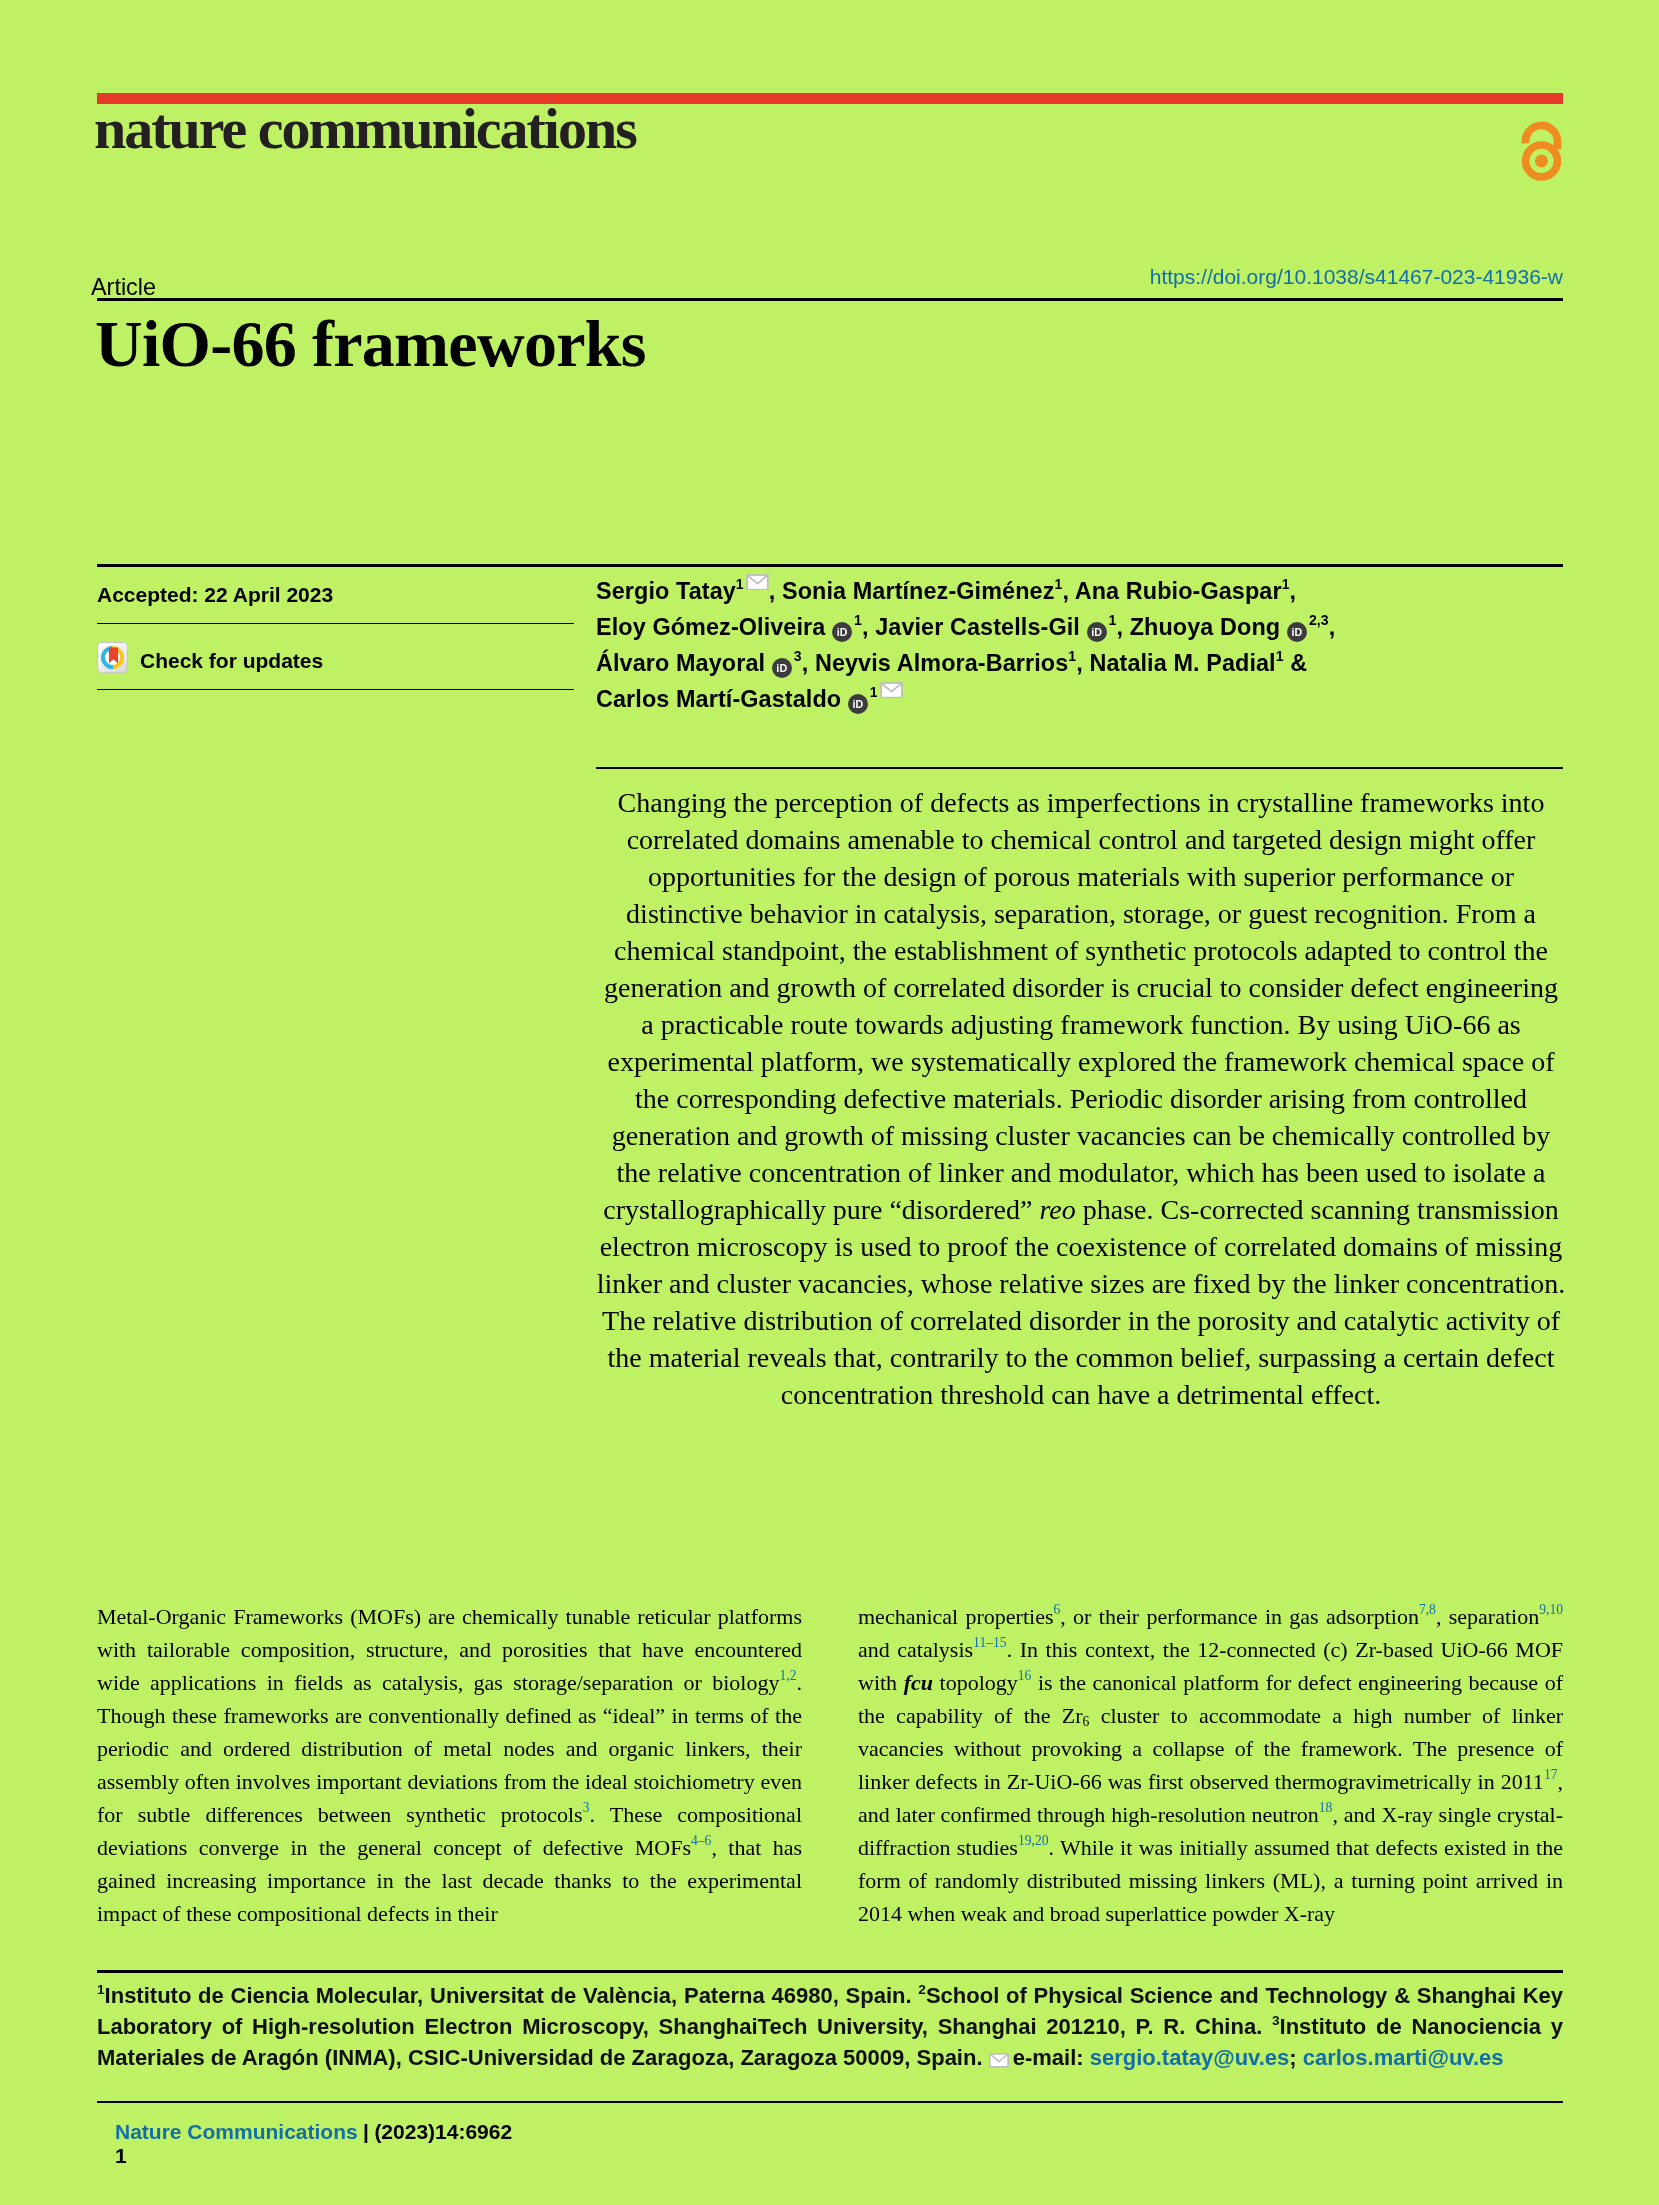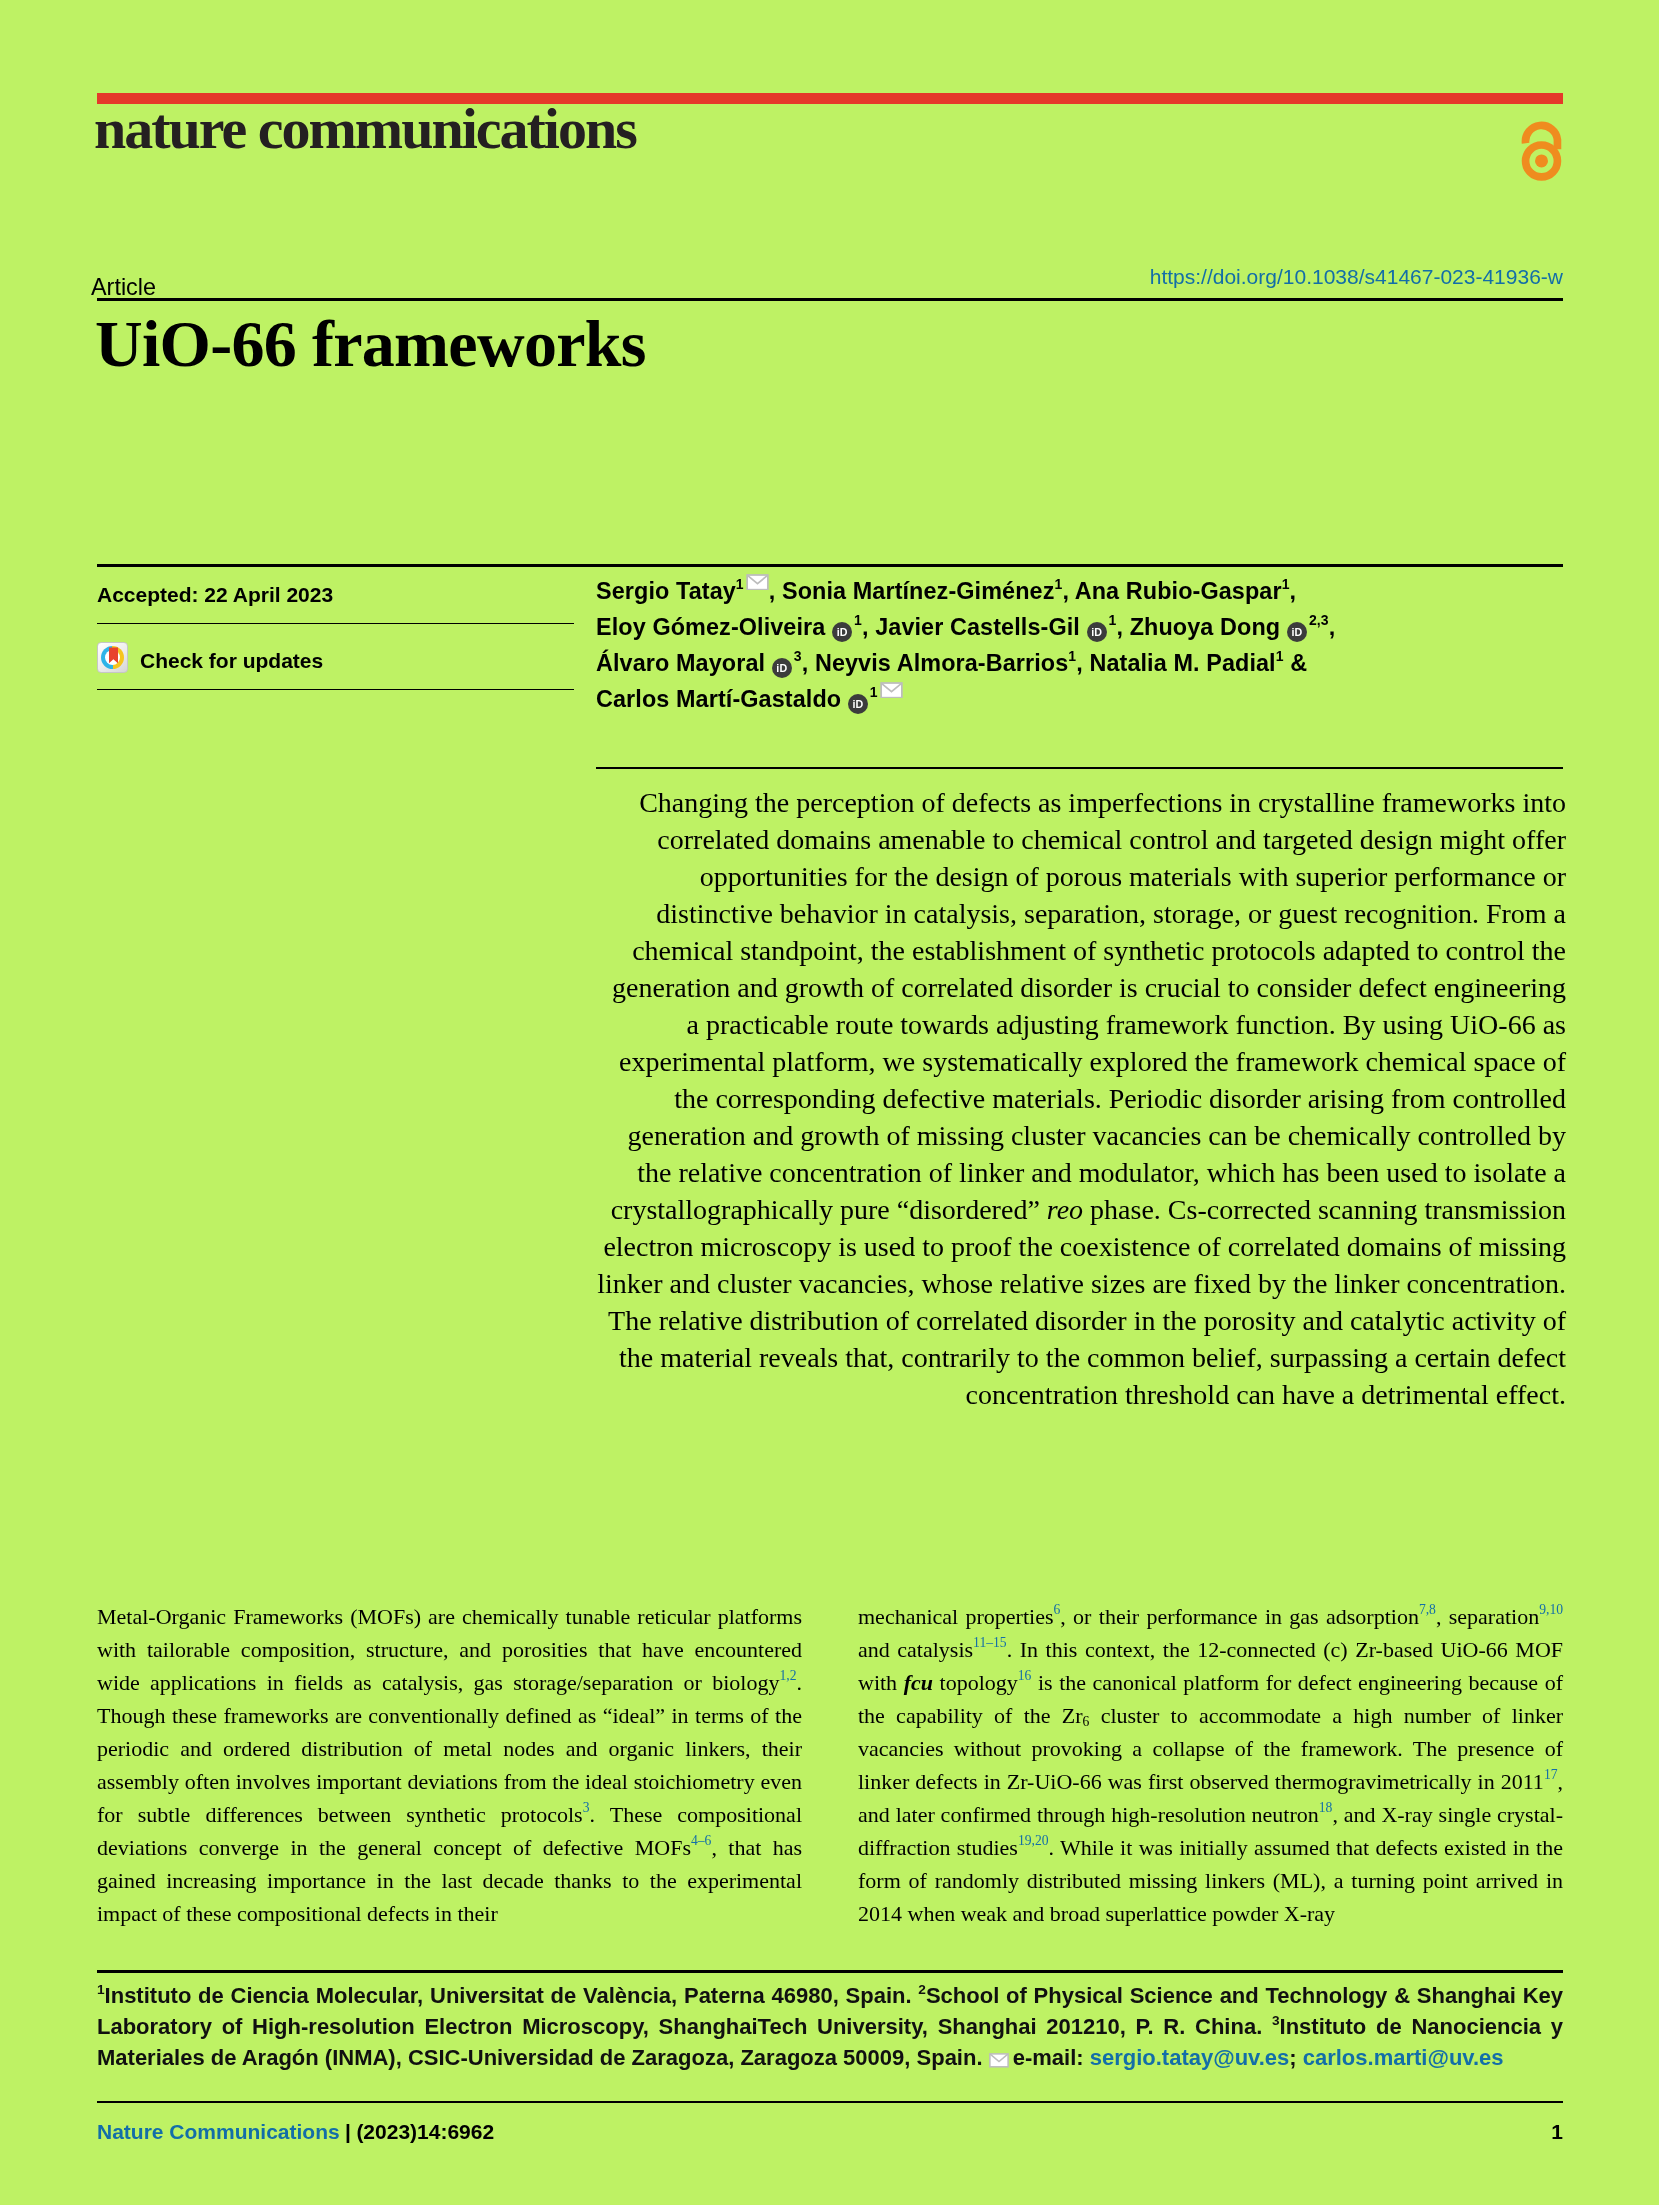--- a/index.html
+++ b/index.html
@@ -86,21 +86,21 @@
     margin:0 2px 0 6.7px;vertical-align:-1.3px;font-style:normal;
   }
   .env{display:inline-block;}
   .env-raised{position:relative;top:-8.7px;margin-left:2px;}
 
   
   .rule-abs{left:596px;top:767px;width:967px;height:2px;}
   .abstract{
     position:absolute;left:596px;top:784px;width:970px;
     font-family:"Liberation Serif",serif;
-    font-size:28px;line-height:37px;color:#000;text-align:right;
+    font-size:28px;line-height:37px;color:#000;text-align:center;
   }
   .abstract em{font-style:italic;}
 
   
   .bcol{
     position:absolute;top:1600px;width:705px;
     font-family:"Liberation Serif",serif;
     font-size:22px;line-height:33px;text-align:justify;color:#000;
   }
   .bcol.left{left:97px;}
@@ -115,23 +115,23 @@
     position:absolute;left:97px;top:1980px;width:1466px;
     font-size:22px;line-height:31px;color:#101010;text-align:justify;font-weight:700;
   }
   .footnotes sup{color:#101010;font-size:0.62em;line-height:0;position:relative;top:-0.7px;vertical-align:super;}
   .footnotes .link{color:var(--blue);text-decoration:none;cursor:pointer;}
   .footnotes .env{vertical-align:-2.7px;margin-right:4px;}
 
   
   .rule-footer{left:97px;top:2101px;width:1466px;height:2px;}
   .footer{
-    position:absolute;left:97px;top:2120px;width:1466px;
+    position:absolute;left:115px;top:2120px;width:1466px;
     display:flex;justify-content:space-between;align-items:baseline;
-    font-size:21px;font-weight:700;
+    font-size:21px;font-weight:700;flex-direction:column;
   }
   .footer .journal{color:var(--blue);}
   .footer .sep{padding:0 5.4px;}
 </style>
 </head>
 <body>
 
 <div class="page">
 
   <div class="redbar"></div>

